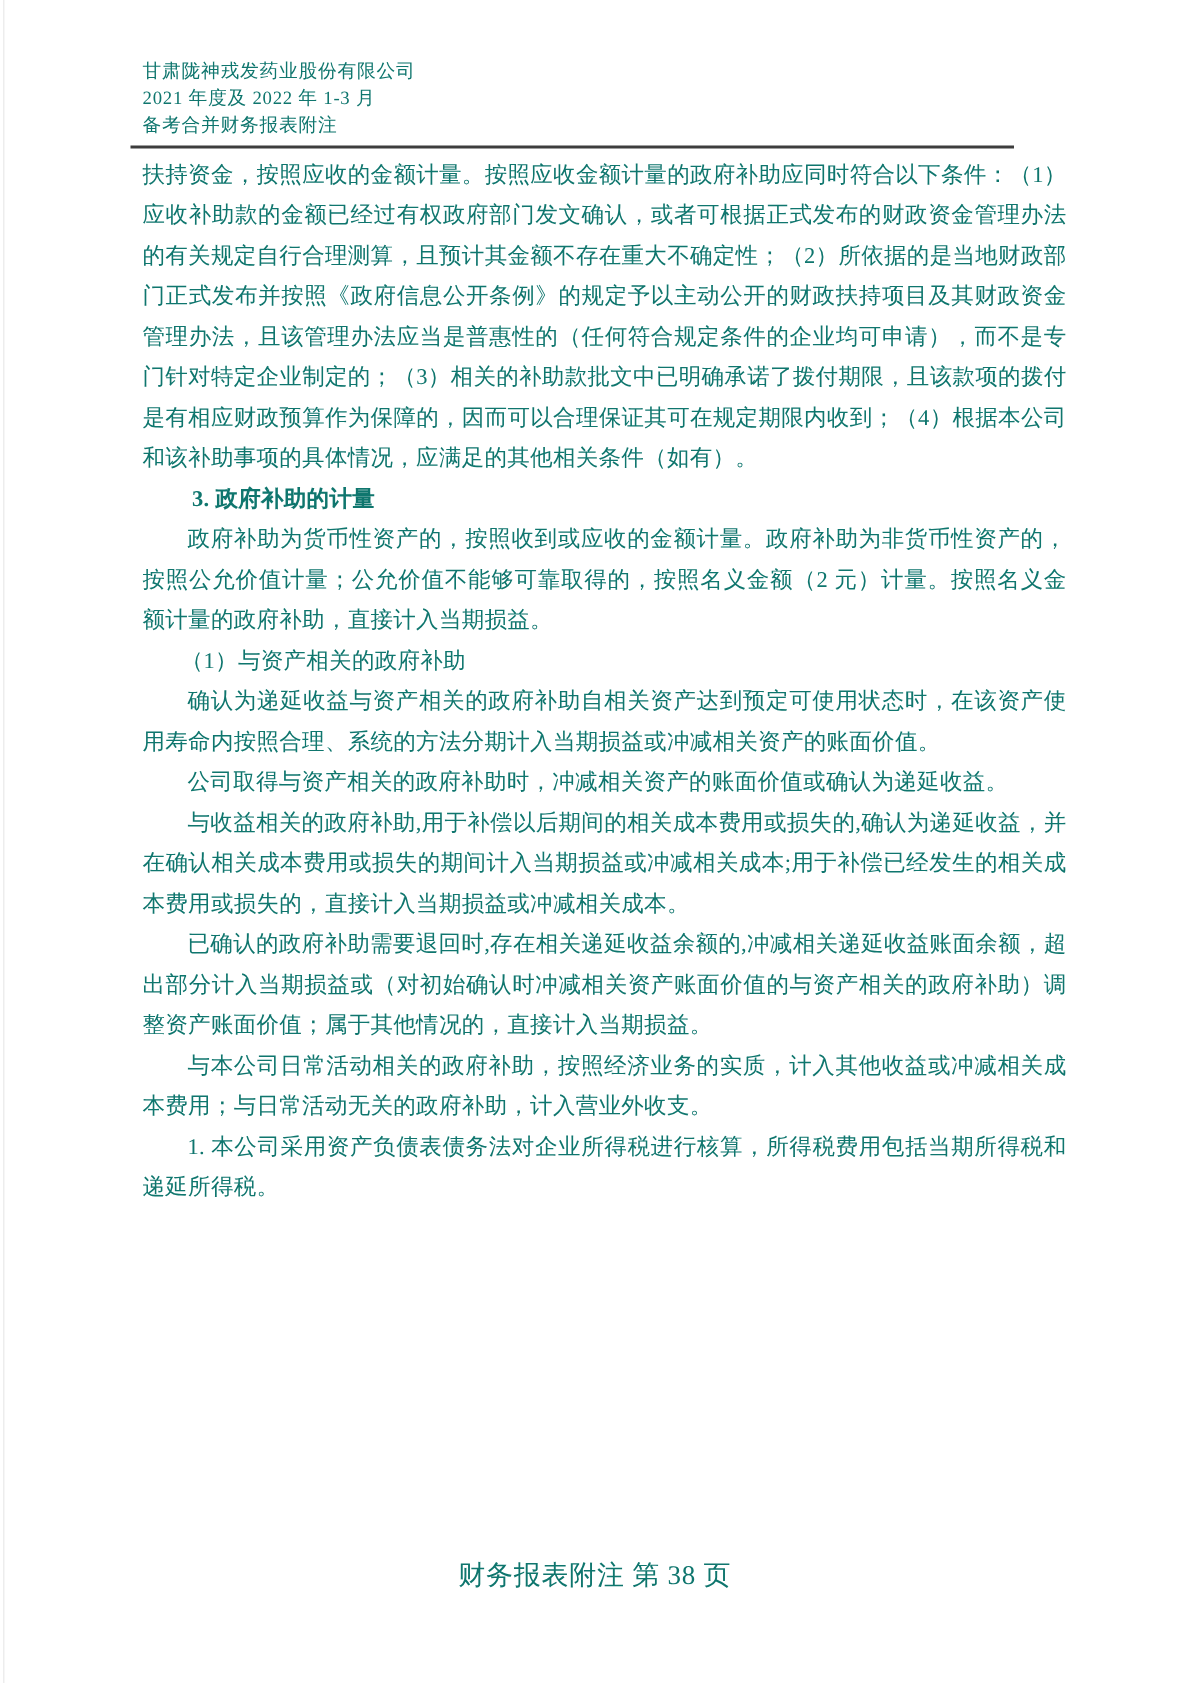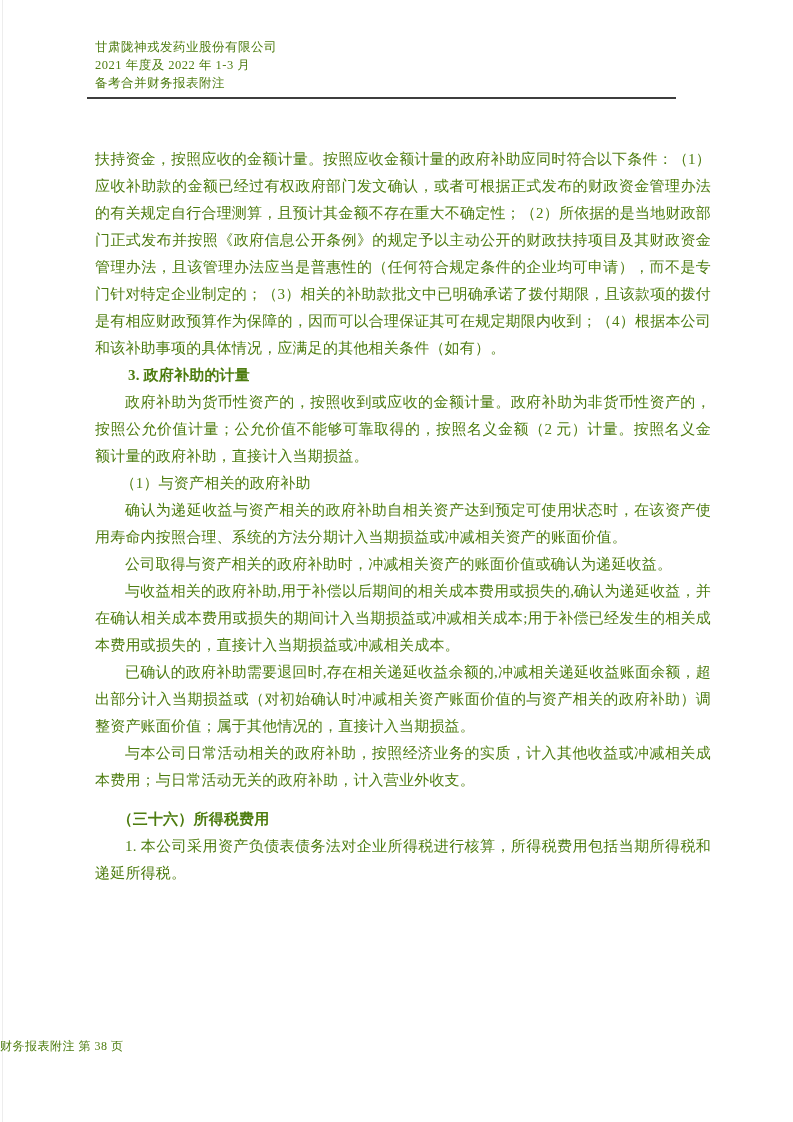--- a/index.html
+++ b/index.html
@@ -1,21 +1,21 @@
 <!DOCTYPE html>
 <html><head>
 <meta charset="utf-8">
 <style>
   html, body { margin: 0; padding: 0; background: #ffffff; }
   .page {
     position: relative;
     width: 793px;
     height: 1122px;
     background: #ffffff;
-    color: #4d7c0f;
+    color: #0f766e;
     font-family: "Liberation Serif", "DejaVu Serif", serif;
     overflow: hidden;
   }
   .edge-left {
     position: absolute; left: 2px; top: 0; width: 1px; height: 100%;
     background: #ededed;
   }
   .page-header {
     position: absolute;
     left: 95px;
@@ -35,35 +35,34 @@
   .content {
     position: absolute;
     left: 95px;
     top: 104px;
     width: 616px;
     font-size: 15px;
     line-height: 27px;
     text-align: justify;
     text-justify: inter-ideograph;
     letter-spacing: 0.2px;
-    margin-top: 42px;
   }
   .content p { margin: 0; padding: 0; }
   .p-noindent { text-indent: 0; }
   .p-indent   { text-indent: 2em; }
   .p-paren    { text-indent: 1.7em; }
   .h-bold     { text-indent: 2.2em; font-weight: bold; }
   .h-section  { text-indent: 1.5em; font-weight: bold; margin-top: 12px !important; }
   .page-footer {
     position: absolute;
     left: 0;
     top: 1038px;
     width: 100%;
-    text-align: left;
-    font-size: 12px;
+    text-align: center;
+    font-size: 18px;
     letter-spacing: 0.5px;
   }
 </style>
 </head>
 <body>
 
 <div class="page">
   <div class="edge-left"></div>
 
   <div class="page-header">
@@ -77,20 +76,19 @@
   <div class="content">
     <p class="p-noindent">扶持资金，按照应收的金额计量。按照应收金额计量的政府补助应同时符合以下条件：（1）应收补助款的金额已经过有权政府部门发文确认，或者可根据正式发布的财政资金管理办法的有关规定自行合理测算，且预计其金额不存在重大不确定性；（2）所依据的是当地财政部门正式发布并按照《政府信息公开条例》的规定予以主动公开的财政扶持项目及其财政资金管理办法，且该管理办法应当是普惠性的（任何符合规定条件的企业均可申请），而不是专门针对特定企业制定的；（3）相关的补助款批文中已明确承诺了拨付期限，且该款项的拨付是有相应财政预算作为保障的，因而可以合理保证其可在规定期限内收到；（4）根据本公司和该补助事项的具体情况，应满足的其他相关条件（如有）。</p>
     <p class="h-bold">3. 政府补助的计量</p>
     <p class="p-indent">政府补助为货币性资产的，按照收到或应收的金额计量。政府补助为非货币性资产的，按照公允价值计量；公允价值不能够可靠取得的，按照名义金额（2 元）计量。按照名义金额计量的政府补助，直接计入当期损益。</p>
     <p class="p-paren">（1）与资产相关的政府补助</p>
     <p class="p-indent">确认为递延收益与资产相关的政府补助自相关资产达到预定可使用状态时，在该资产使用寿命内按照合理、系统的方法分期计入当期损益或冲减相关资产的账面价值。</p>
     <p class="p-indent">公司取得与资产相关的政府补助时，冲减相关资产的账面价值或确认为递延收益。</p>
     <p class="p-indent">与收益相关的政府补助,用于补偿以后期间的相关成本费用或损失的,确认为递延收益，并在确认相关成本费用或损失的期间计入当期损益或冲减相关成本;用于补偿已经发生的相关成本费用或损失的，直接计入当期损益或冲减相关成本。</p>
     <p class="p-indent">已确认的政府补助需要退回时,存在相关递延收益余额的,冲减相关递延收益账面余额，超出部分计入当期损益或（对初始确认时冲减相关资产账面价值的与资产相关的政府补助）调整资产账面价值；属于其他情况的，直接计入当期损益。</p>
     <p class="p-indent">与本公司日常活动相关的政府补助，按照经济业务的实质，计入其他收益或冲减相关成本费用；与日常活动无关的政府补助，计入营业外收支。</p>
-    <p class="h-section">（三十六）所得税费用</p>
     <p class="p-indent">1. 本公司采用资产负债表债务法对企业所得税进行核算，所得税费用包括当期所得税和递延所得税。</p>
   </div>
 
   <div class="page-footer">
     <span>财务报表附注 第 38 页</span>
   </div>
 </div>
 
 </body></html>

